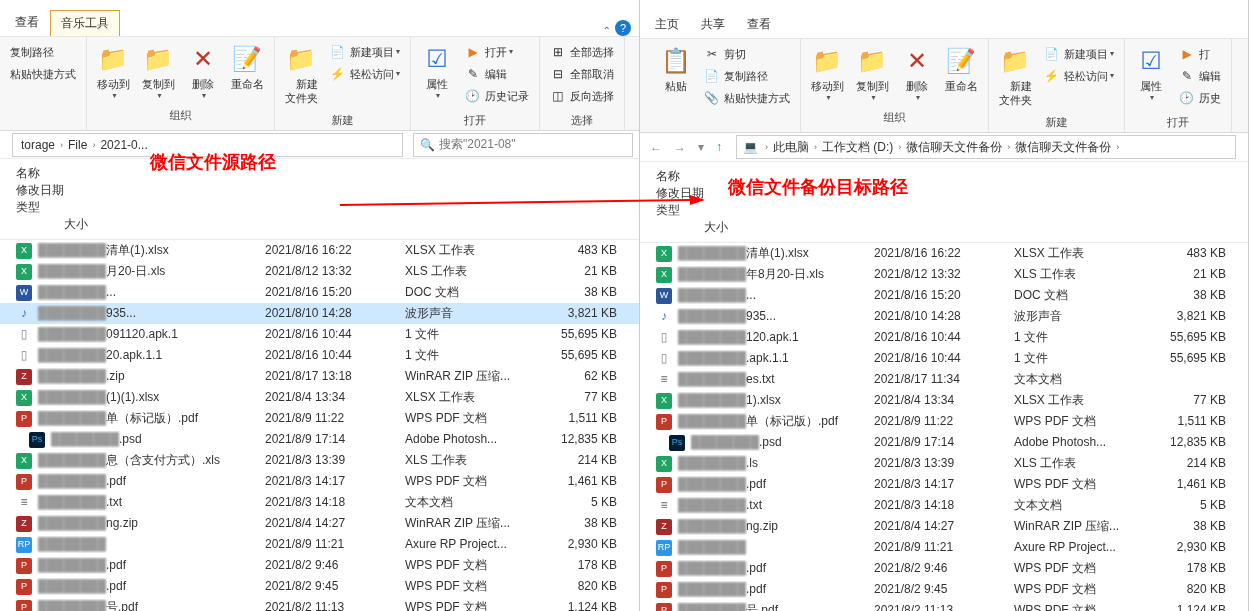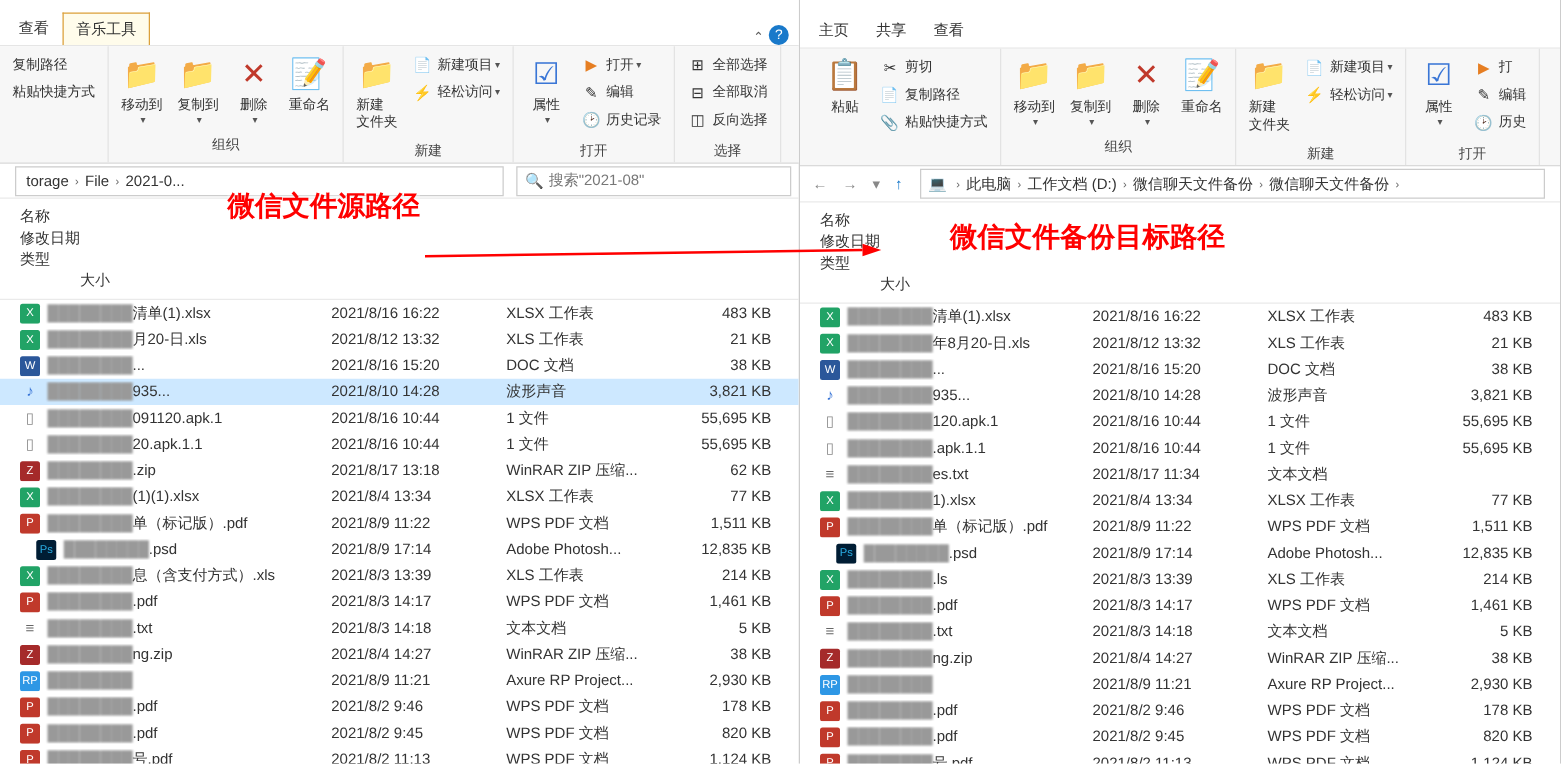--- a/index.html
+++ b/index.html
@@ -12,21 +12,21 @@
     .tab { padding: 4px 10px; font-size: 12px; cursor: pointer; border: 1px solid transparent; }
     .tab.active { border: 1px solid #dba03c; border-bottom: none; background: #fffceb; }
     .tab-sep { flex: 1; }
     .tab-help { width: 16px; height: 16px; border-radius: 50%; background: #1979ca; color: #fff; font-size: 11px; text-align: center; line-height: 16px; margin-right: 8px; cursor: pointer; }
     .tab-caret { font-size: 10px; margin-right: 4px; color: #555; }
     .ribbon { display: flex; background: #f7f7f7; border-bottom: 1px solid #dadada; }
     .ribgroup { display: flex; flex-direction: column; border-right: 1px solid #e3e3e3; padding: 2px 4px 0 4px; }
     .ribrow { display: flex; align-items: flex-start; }
     .bigbtn { display: flex; flex-direction: column; align-items: center; padding: 4px 6px; min-width: 44px; cursor: pointer; }
     .bigbtn .bigicon { width: 32px; height: 32px; display: flex; justify-content: center; align-items: center; font-size: 24px; }
-    .bigbtn .biglabel { font-size: 11px; margin-top: 2px; line-height: 14px; text-align: left; }
+    .bigbtn .biglabel { font-size: 11px; margin-top: 2px; line-height: 14px; text-align: right; }
     .smallbtnset { display: flex; flex-direction: column; justify-content: flex-start; padding: 2px 4px; }
     .smallbtn { display: flex; align-items: center; font-size: 11px; padding: 2px 2px; cursor: pointer; line-height: 18px; }
     .smallbtn .smicon { width: 16px; height: 16px; margin-right: 4px; display: inline-flex; align-items: center; justify-content: center; font-size: 12px; }
     .droparrow { font-size: 8px; color: #555; margin-left: 2px; }
     .grouplabel { text-align: center; font-size: 11px; color: #444; padding: 4px 0 2px 0; }
     .breadcrumb { display: flex; align-items: center; height: 30px; border-bottom: 1px solid #eaeaea; padding: 0 6px; gap: 4px; }
     .bc-arrow { color: #888; padding: 2px 4px; cursor: pointer; }
     .bc-up { color: #1979ca; cursor: pointer; padding: 2px 4px; }
     .bc-path { flex: 1; display: flex; align-items: center; border: 1px solid #ccc; height: 24px; padding: 0 6px; font-size: 12px; margin: 0 6px; position: relative; overflow: hidden; }
     .bc-segment { padding: 0 2px; cursor: pointer; }
@@ -37,21 +37,21 @@
     .col-name { flex: 1.3; }
     .col-date { width: 140px; }
     .col-type { width: 140px; }
     .col-size { width: 90px; text-align: right; padding-right: 18px; }
     .filelist { overflow: hidden; }
     .filerow { display: flex; align-items: center; font-size: 12px; padding: 2px 4px 2px 16px; line-height: 17px; }
     .filerow.selected { background: #cde8ff; }
     .ficon { width: 16px; height: 16px; margin-right: 6px; display: inline-flex; align-items: center; justify-content: center; font-size: 12px; border-radius: 2px; flex-shrink: 0; }
     .col-name-val { flex: 1.3; white-space: nowrap; overflow: hidden; display: flex; align-items: center; }
     .blur { color: #999; filter: blur(1px); user-select: none; }
-    .annotation { position: absolute; font-size: 22px; font-weight: bold; color: #ff0000; z-index: 100; pointer-events: none; background: rgba(255,255,255,0.3); margin-left: 32px; }
+    .annotation { position: absolute; font-size: 18px; font-weight: bold; color: #ff0000; z-index: 100; pointer-events: none; background: rgba(255,255,255,0.3); }
     .arrow-overlay { position: absolute; z-index: 99; pointer-events: none; }
     .i-folder { color: #f5c142; }
     .i-xlsx { background: #21a366; color: #fff; font-size: 9px; }
     .i-xls { background: #21a366; color: #fff; font-size: 9px; }
     .i-doc { background: #2b579a; color: #fff; font-size: 9px; }
     .i-wav { color: #3a76d6; }
     .i-file { color: #8a8a8a; }
     .i-zip { background: #a52a2a; color: #fff; font-size: 9px; }
     .i-pdf { background: #c0392b; color: #fff; font-size: 9px; }
     .i-psd { background: #001d34; color: #29abe2; font-size: 9px; margin-left: 13px; }

